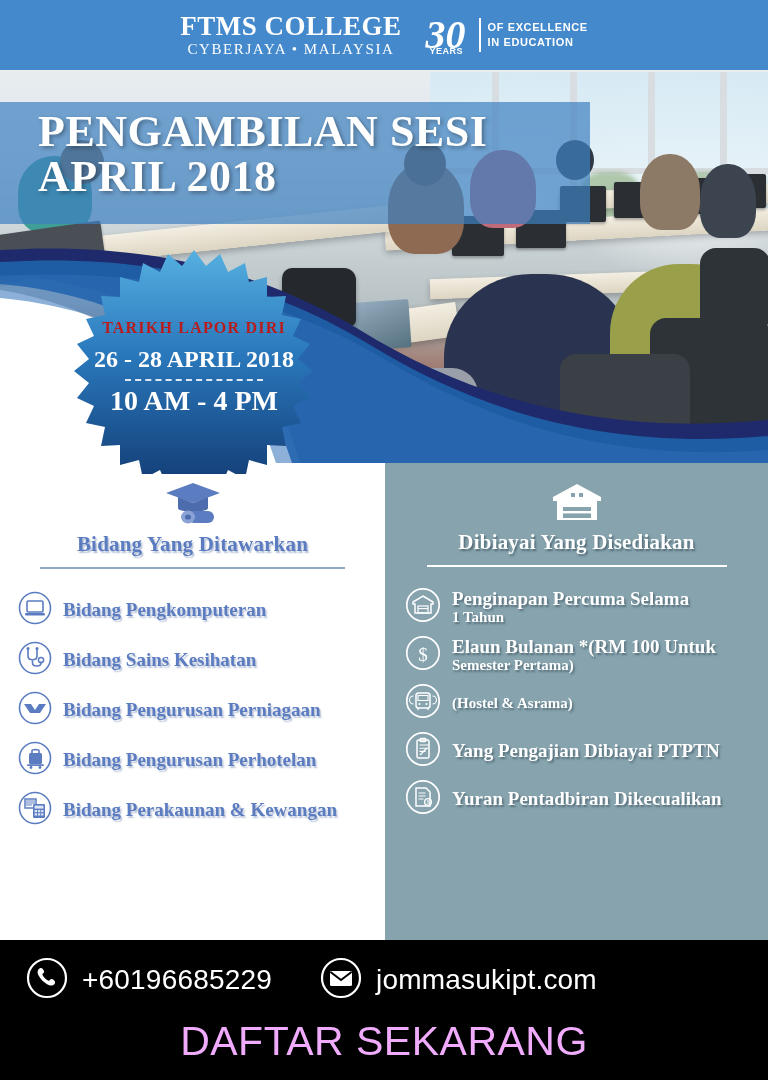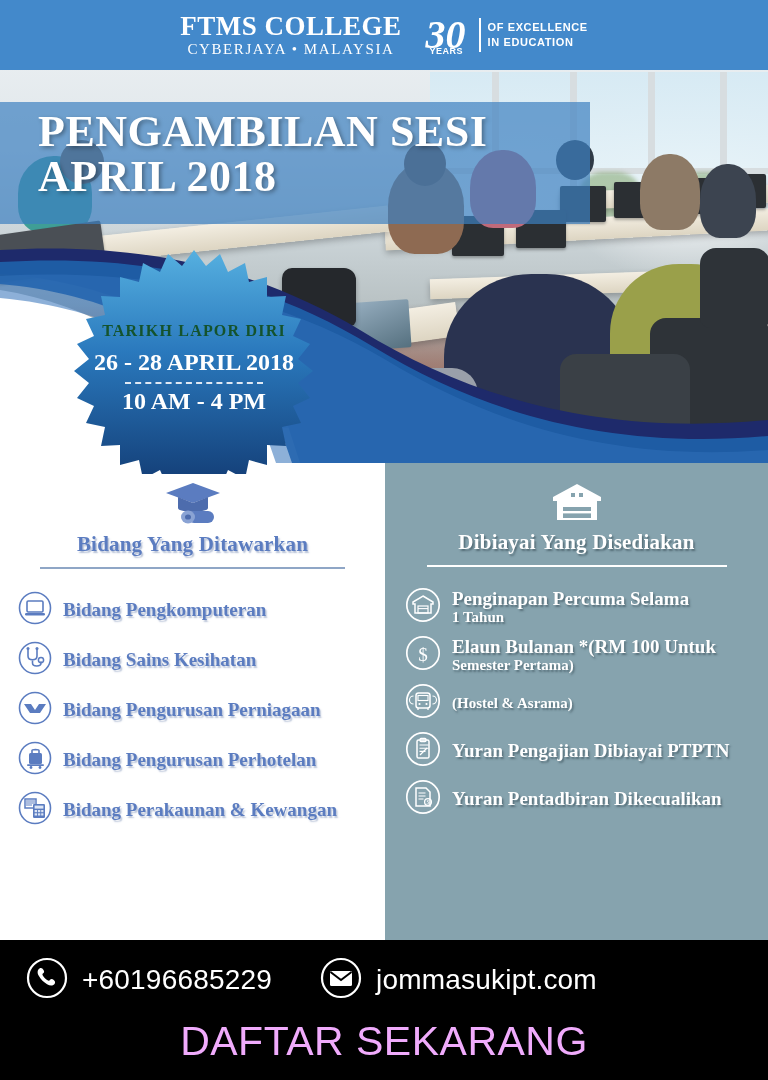--- a/index.html
+++ b/index.html
@@ -451,24 +451,24 @@
         </linearGradient>
       </defs>
       <polygon fill="url(#burst)" points="
         124,2 136,18 150,6 158,24 175,15 179,34 197,29 197,49 216,48 212,67 231,71 223,88
         240,96 228,111 243,123 228,135 240,150 223,158 231,175 212,179 216,198 197,197
         197,217 179,212 175,231 158,222 150,240 136,228 124,244 112,228 98,240 90,222
         73,231 69,212 50,217 50,197 31,198 35,179 16,175 24,158 7,150 19,135 4,123
         19,111 7,96 24,88 16,71 35,67 31,48 50,49 50,29 69,34 73,15 90,24 98,6 112,18"></polygon>
     </svg>
     <div style="position:absolute;inset:0;display:flex;flex-direction:column;align-items:center;justify-content:center;padding-top:14px;">
-      <div style="color:#14532d;font-family:'Liberation Serif',serif;font-weight:bold;font-size:16px;letter-spacing:1.2px;">TARIKH LAPOR DIRI</div>
+      <div style="color:#b91c1c;font-family:'Liberation Serif',serif;font-weight:bold;font-size:16px;letter-spacing:1.2px;">TARIKH LAPOR DIRI</div>
       <div style="color:#ffffff;font-family:'Liberation Serif',serif;font-weight:bold;font-size:24px;margin-top:9px;">26 - 28 APRIL 2018</div>
       <div style="width:138px;border-top:2px dashed #dfe9f4;margin:6px 0 4px;"></div>
-      <div style="color:#ffffff;font-family:'Liberation Serif',serif;font-weight:bold;font-size:24px;">10 AM - 4 PM</div>
+      <div style="color:#ffffff;font-family:'Liberation Serif',serif;font-weight:bold;font-size:28px;">10 AM - 4 PM</div>
     </div>
   </div>
 
   <div class="cols">
 
     <div class="col-left">
       <div class="col-head">
         <svg class="head-icon" width="58" height="46" viewBox="0 0 58 46">
           <polygon points="29,3 56,13 29,23 2,13" fill="#5b7cc0"></polygon>
           <path d="M14,17 L14,28 C14,33 44,33 44,28 L44,17 L29,23 Z" fill="#4d6cad"></path>
@@ -620,21 +620,21 @@
           <span class="item-icon">
             <svg width="36" height="36" viewBox="0 0 36 36">
               <circle cx="18" cy="18" r="16.2" fill="none" stroke="#ffffff" stroke-width="1.7"></circle>
               <rect x="12" y="9" width="12" height="18" rx="1.6" fill="none" stroke="#ffffff" stroke-width="1.5"></rect>
               <rect x="15" y="7.5" width="6" height="3" rx="1" fill="none" stroke="#ffffff" stroke-width="1.3"></rect>
               <path d="M14.5,14 h9 M14.5,17.2 h9 M14.5,20.4 h6" stroke="#ffffff" stroke-width="1.1"></path>
               <path d="M15,24 l7,-7" stroke="#ffffff" stroke-width="1.3"></path>
             </svg>
           </span>
           <span class="item-label">
-            <span>Yuran Pengajian Dibiayai PTPTN</span>
+            <span>Yang Pengajian Dibiayai PTPTN</span>
           </span>
         </div>
 
         <div class="item">
           <span class="item-icon">
             <svg width="36" height="36" viewBox="0 0 36 36">
               <circle cx="18" cy="18" r="16.2" fill="none" stroke="#ffffff" stroke-width="1.7"></circle>
               <path d="M11,9 h10 l4,4 v14 h-14 Z" fill="none" stroke="#ffffff" stroke-width="1.5"></path>
               <path d="M13.5,14 h7 M13.5,17 h7 M13.5,20 h5" stroke="#ffffff" stroke-width="1.1"></path>
               <circle cx="23" cy="23" r="3.4" fill="none" stroke="#ffffff" stroke-width="1.3"></circle>

